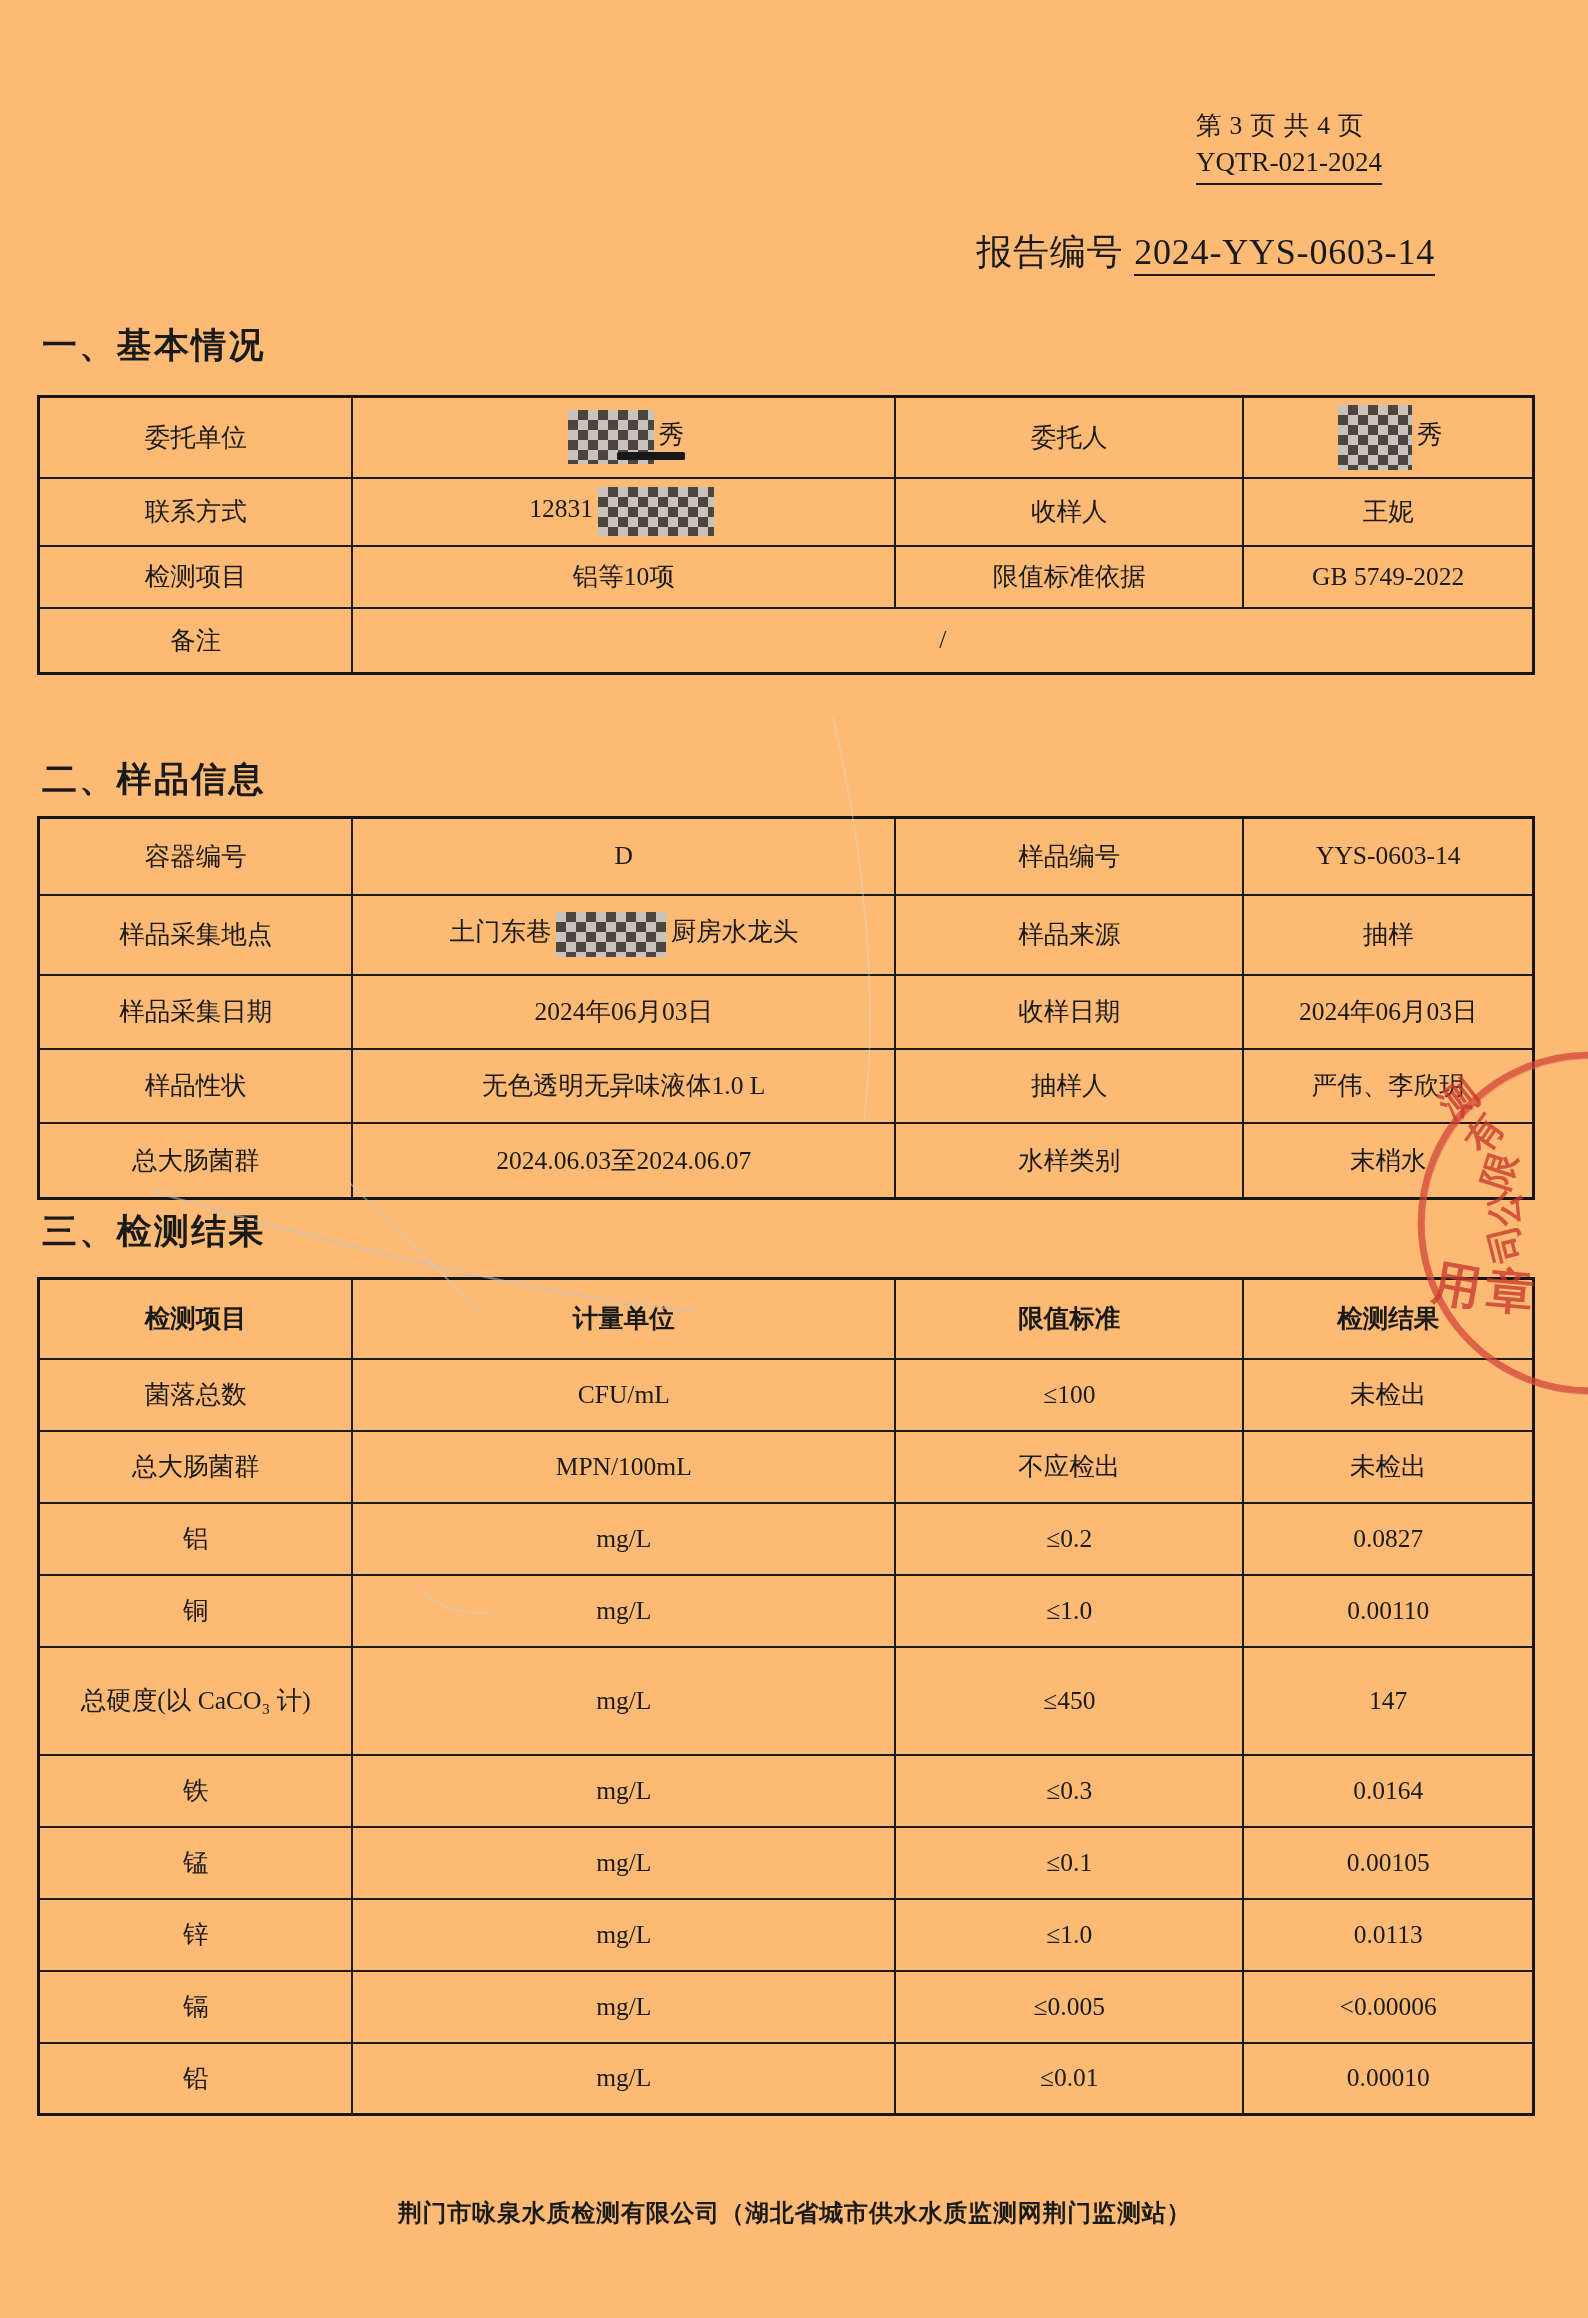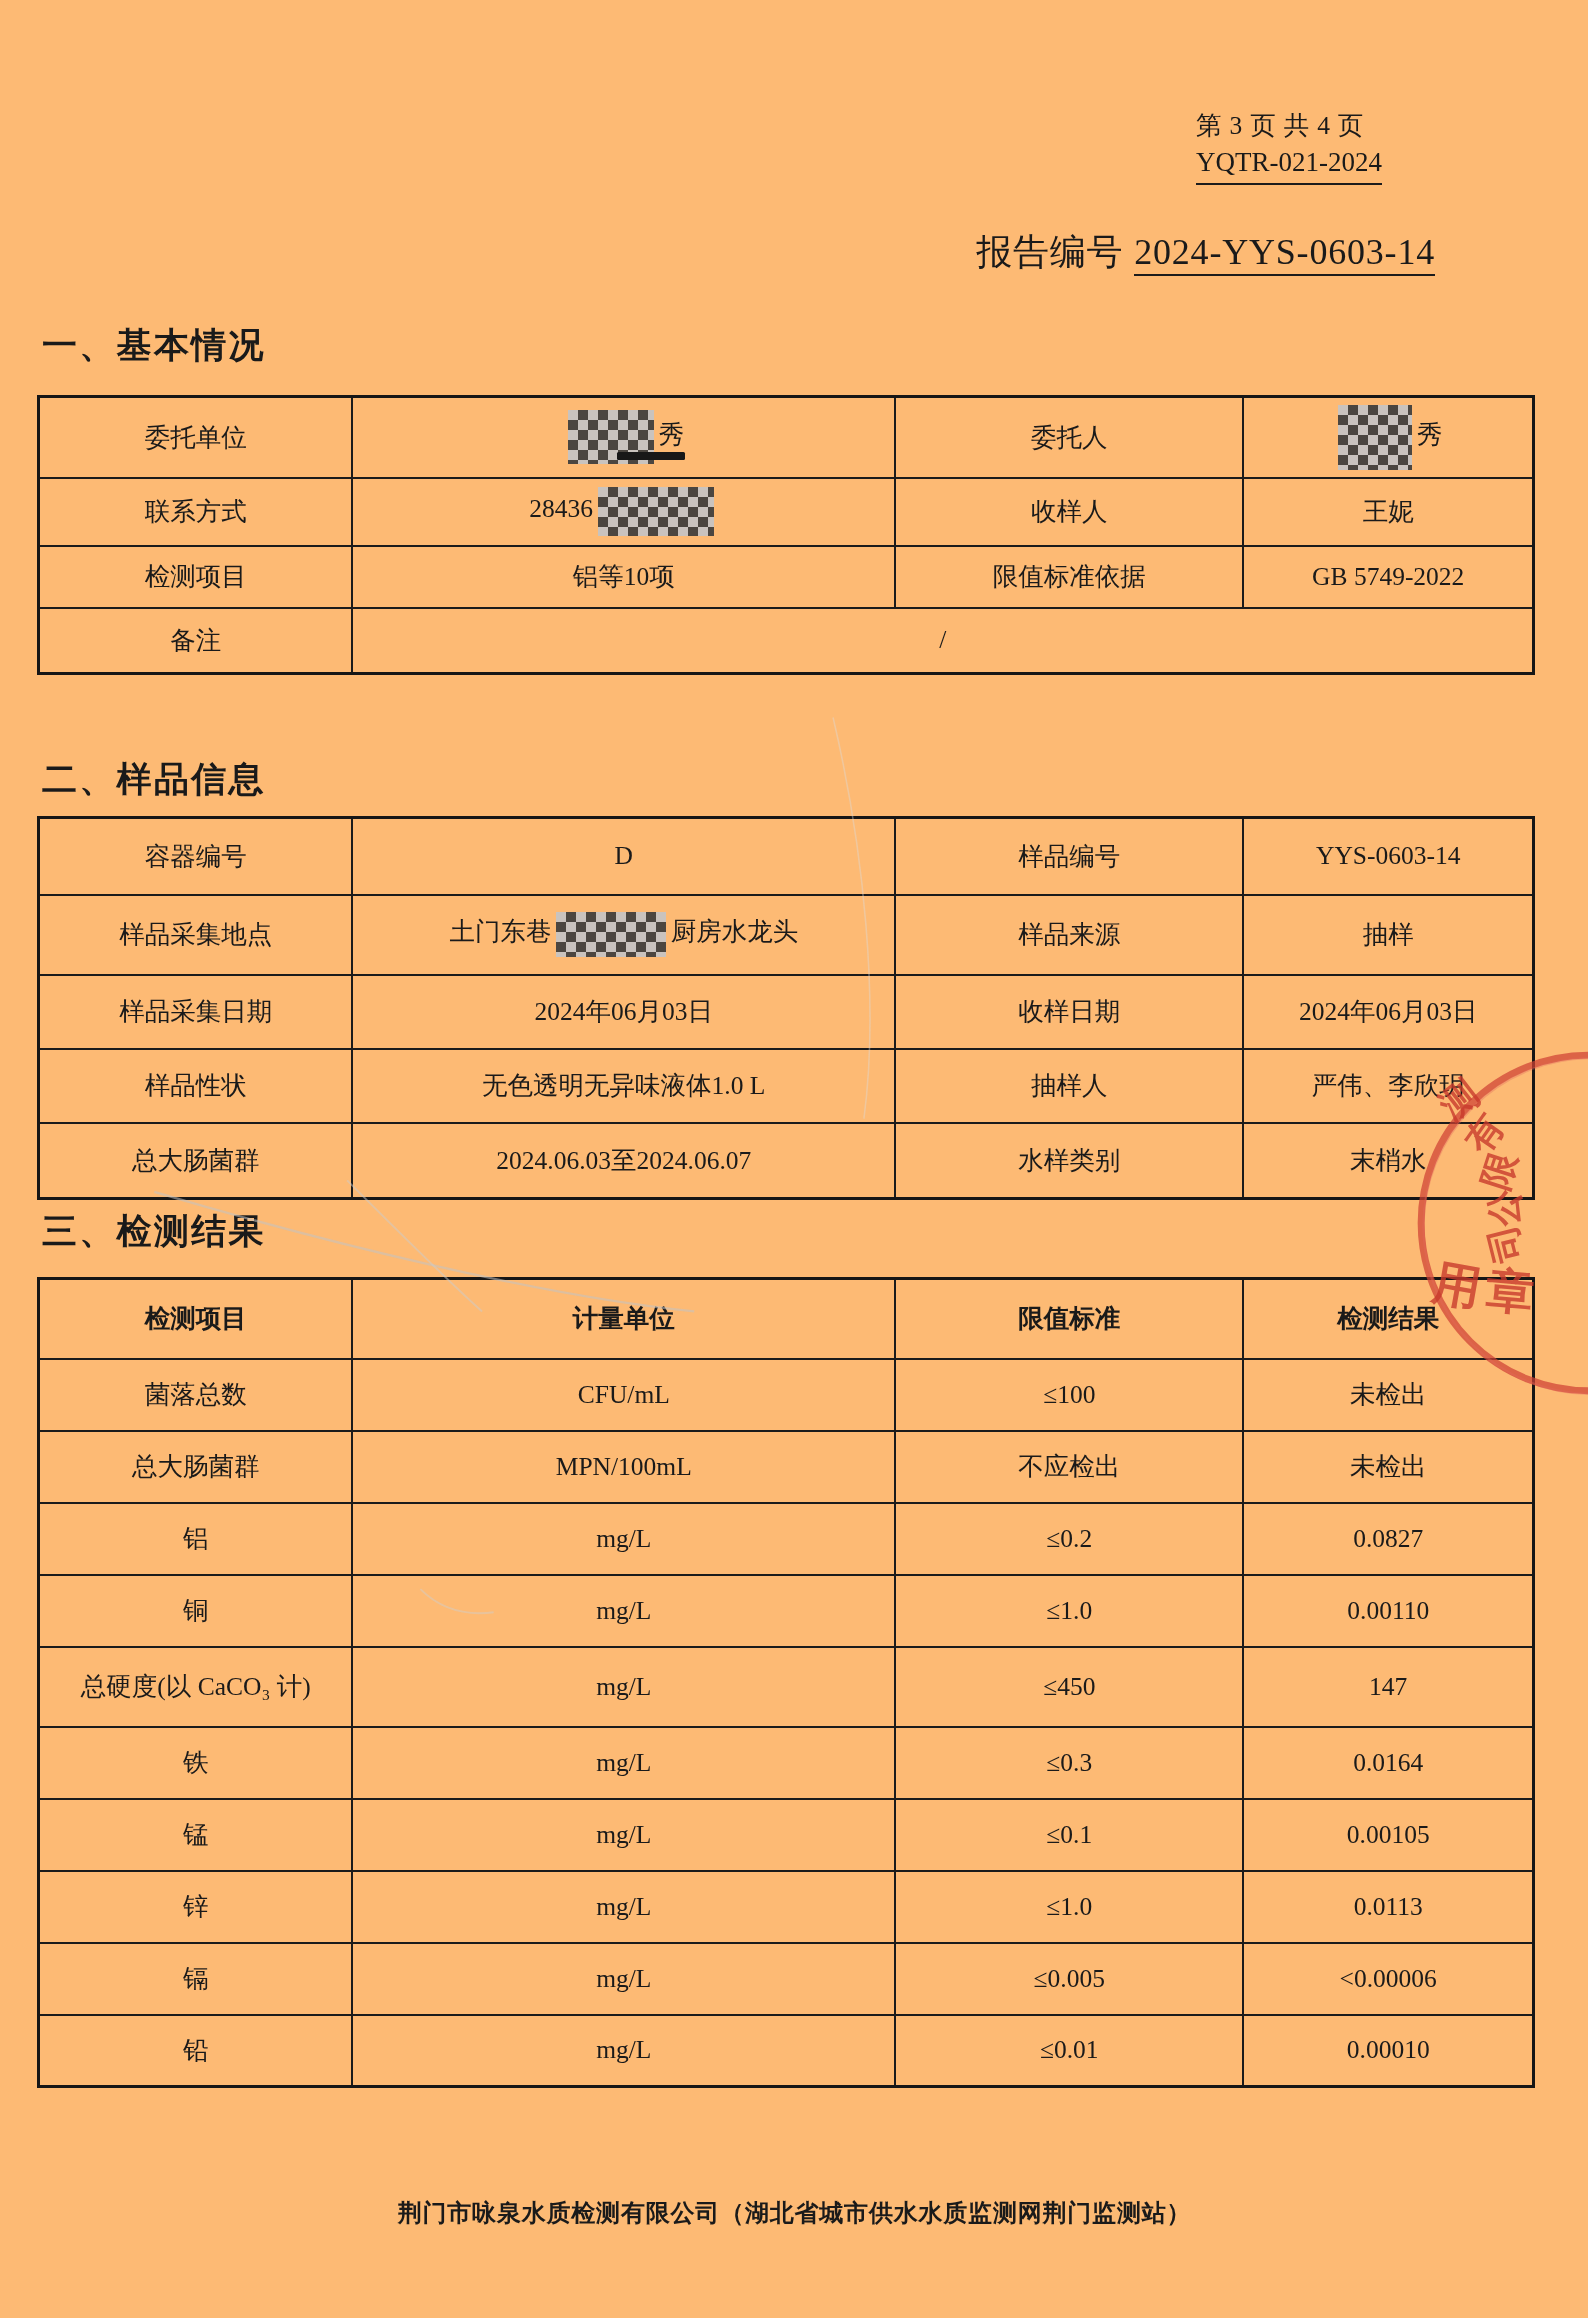--- a/index.html
+++ b/index.html
@@ -24,21 +24,21 @@
   .t-basic tr:nth-child(2){height:68px}
   .t-basic tr:nth-child(3){height:62px}
   .t-basic tr:nth-child(4){height:66px}
   .t-sample tr:nth-child(1){height:77px}
   .t-sample tr:nth-child(2){height:80px}
   .t-sample tr:nth-child(3){height:74px}
   .t-sample tr:nth-child(4){height:74px}
   .t-sample tr:nth-child(5){height:76px}
   .t-results thead tr{height:80px}
   .t-results tbody tr{height:72px}
-  .t-results tbody tr:nth-child(5){height:80px}
+  .t-results tbody tr:nth-child(5){height:108px}
   
   .redact{
     display:inline-block;vertical-align:middle;margin:0 4.6px;
     background:repeating-conic-gradient(#3c3c3c 0% 25%, #c4c4c4 0% 50%);
     background-size:20px 20px;opacity:.92;
   }
   .redact.r1{width:86px;height:54px}
   .redact.r2{width:74px;height:65px}
   .redact.r3{width:116px;height:49px}
   .redact.r4{width:110px;height:45px}
@@ -78,21 +78,21 @@
       </colgroup>
     <tbody>
         <tr>
       <td>委托单位</td>
       <td><span class="redact r1"></span><span>秀</span></td>
       <td>委托人</td>
       <td><span class="redact r2"></span><span>秀</span></td>
     </tr>
     <tr>
       <td>联系方式</td>
-      <td><span>28436</span><span class="redact r3"></span></td>
+      <td><span>12831</span><span class="redact r3"></span></td>
       <td>收样人</td>
       <td>王妮</td>
     </tr>
     <tr>
       <td>检测项目</td>
       <td>铝等10项</td>
       <td>限值标准依据</td>
       <td>GB 5749-2022</td>
     </tr>
     <tr>

